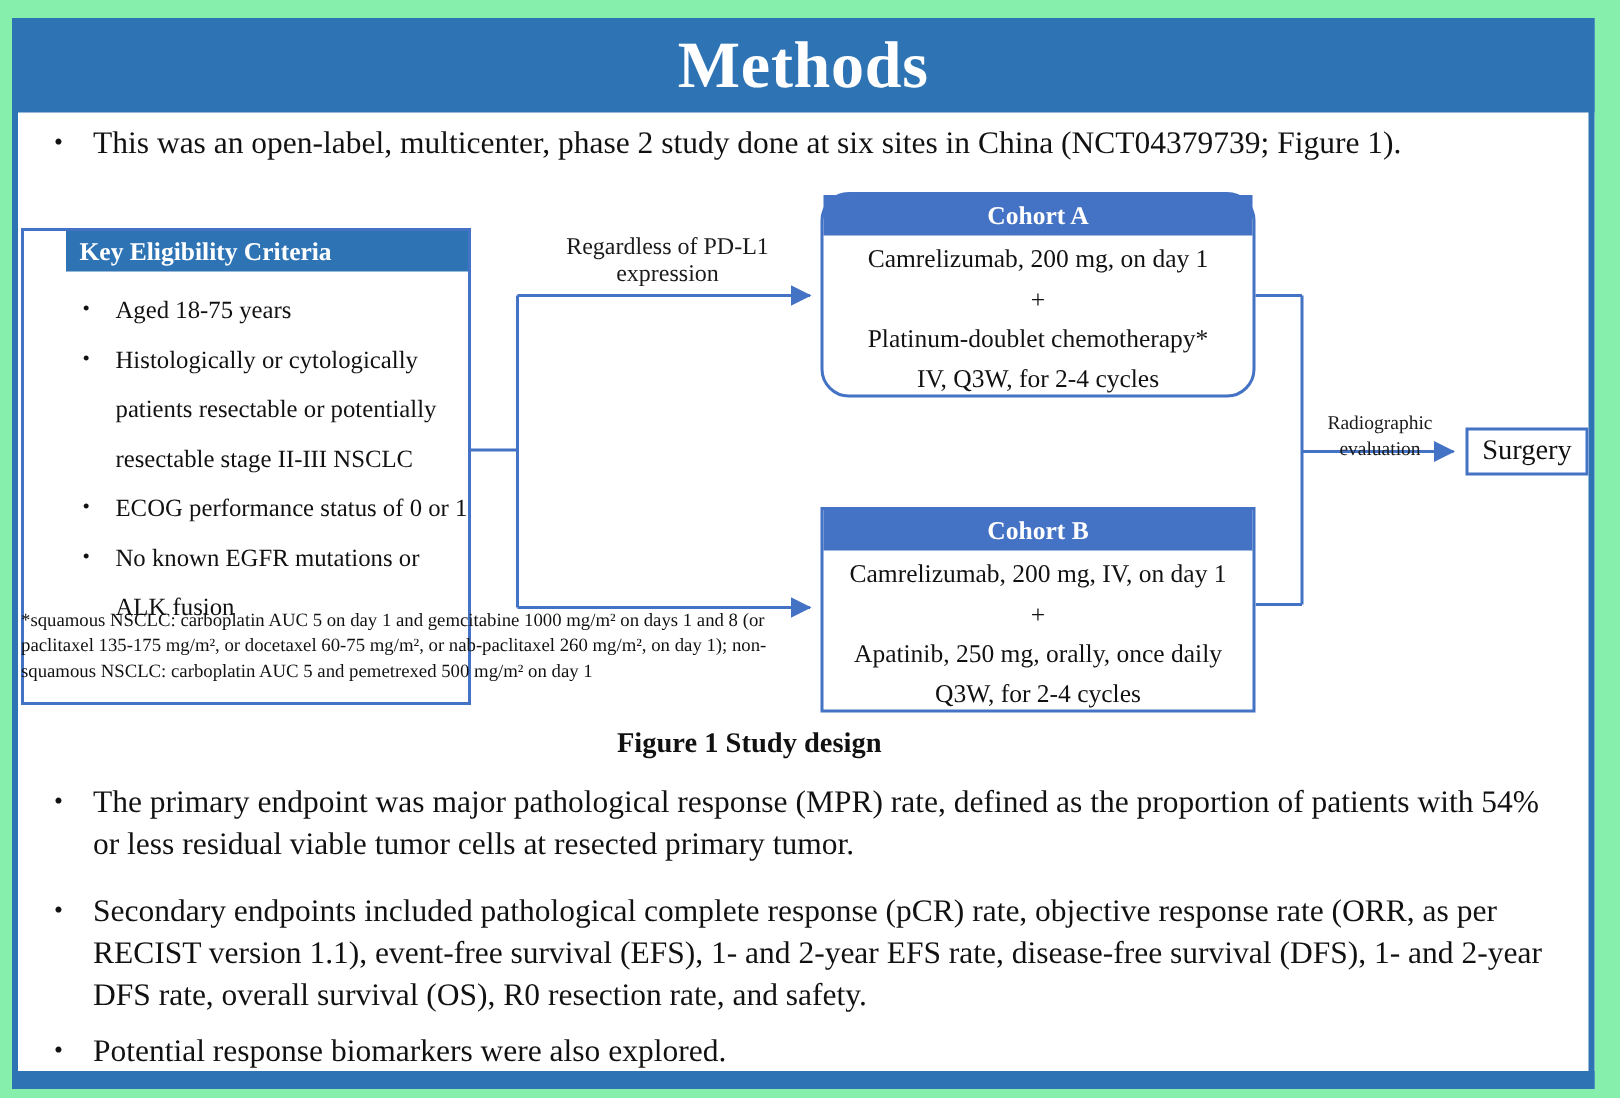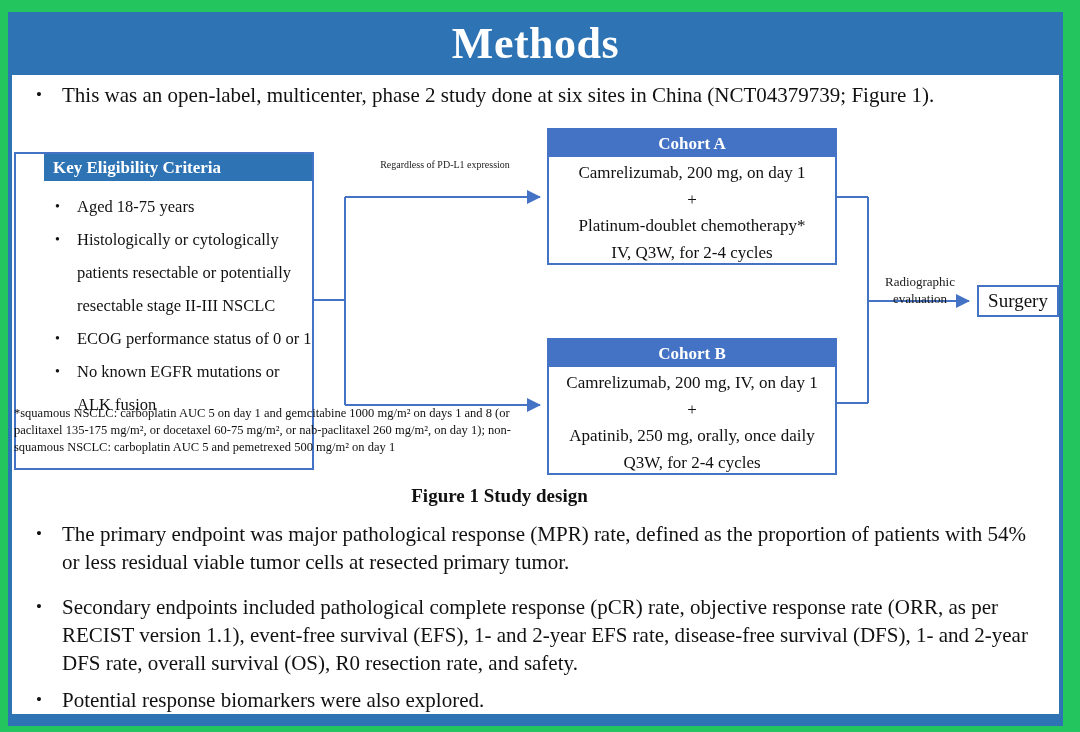--- a/index.html
+++ b/index.html
@@ -1,37 +1,37 @@
 <!DOCTYPE html>
 <html><head>
 <meta charset="utf-8">
 <style>
   html,body{margin:0;padding:0;background:#000;}
-  .canvas{position:relative;width:1080px;height:732px;background:#22c55e;overflow:hidden;
+  .canvas{position:relative;width:1080px;height:732px;background:#86efac;overflow:hidden;
           font-family:"Liberation Serif", serif;color:#111;}
   .slide{position:absolute;left:8px;top:12px;width:1055px;height:714px;box-sizing:border-box;
          background:#fff;border-left:4px solid #2E74B5;border-right:4px solid #2E74B5;
          border-bottom:12px solid #2E74B5;}
   .title-bar{position:absolute;left:8px;top:12px;width:1055px;height:63px;background:#2E74B5;
              display:flex;align-items:center;justify-content:center;}
   .title-bar span{color:#fff;font-weight:bold;font-size:44px;letter-spacing:0.5px;}
   .bullet{position:absolute;display:flex;font-size:21px;line-height:28px;}
   .bullet .dot{width:26px;flex:0 0 26px;font-size:17px;line-height:28px;}
   .bullet .txt{flex:1;}
   .fig-box{position:absolute;box-sizing:border-box;border:2px solid #4472C4;background:#fff;}
   .fig-box .hdr{box-sizing:border-box;color:#fff;font-weight:bold;font-size:17px;height:27px;
                 display:flex;align-items:center;}
   .hdr-left{background:#2E74B5;padding-left:9px;}
   .hdr-center{background:#4472C4;justify-content:center;}
   .elig-list{padding:9px 0 0 0;}
   .elig-item{display:flex;font-size:16.5px;line-height:33px;}
   .elig-item .dot{width:22px;flex:0 0 22px;padding-left:11px;box-sizing:content-box;font-size:14px;}
   .elig-item .txt{width:256px;}
   .cohort-body{padding-top:3px;text-align:center;font-size:17px;line-height:26.5px;}
-  .flow-label{position:absolute;text-align:center;font-size:10px;line-height:17.5px;color:#1a1a1a;}
+  .flow-label{position:absolute;text-align:center;font-size:16px;line-height:17.5px;color:#1a1a1a;}
   .surgery{position:absolute;box-sizing:border-box;border:2px solid #4472C4;background:#fff;
            display:flex;align-items:center;justify-content:center;font-size:19px;}
   .footnote{position:absolute;font-size:12.5px;line-height:17px;}
   .caption{position:absolute;text-align:center;font-weight:bold;font-size:19px;}
   svg.overlay{position:absolute;left:0;top:0;pointer-events:none;}
 </style>
 </head>
 <body>
 
 <div class="canvas">
@@ -82,21 +82,21 @@
       </div>
       <div class="elig-item">
         <span class="dot">•</span>
         <span class="txt">No known EGFR mutations or ALK fusion</span>
       </div>
     </div>
   </div>
 
   <div class="flow-label" style="left:350px;top:156px;width:190px;">Regardless of PD-L1 expression</div>
 
-  <div class="fig-box" style="left:547px;top:128px;width:290px;height:137px;">
+  <div class="fig-box" style="left:547px;top:128px;width:290px;height:137px;border-radius:19px;">
     <div class="hdr hdr-center">Cohort A</div>
     <div class="cohort-body">
       <div>Camrelizumab, 200 mg, on day 1</div>
       <div>+</div>
       <div>Platinum-doublet chemotherapy*</div>
       <div>IV, Q3W, for 2-4 cycles</div>
     </div>
   </div>
 
   <div class="fig-box" style="left:547px;top:338px;width:290px;height:137px;">

